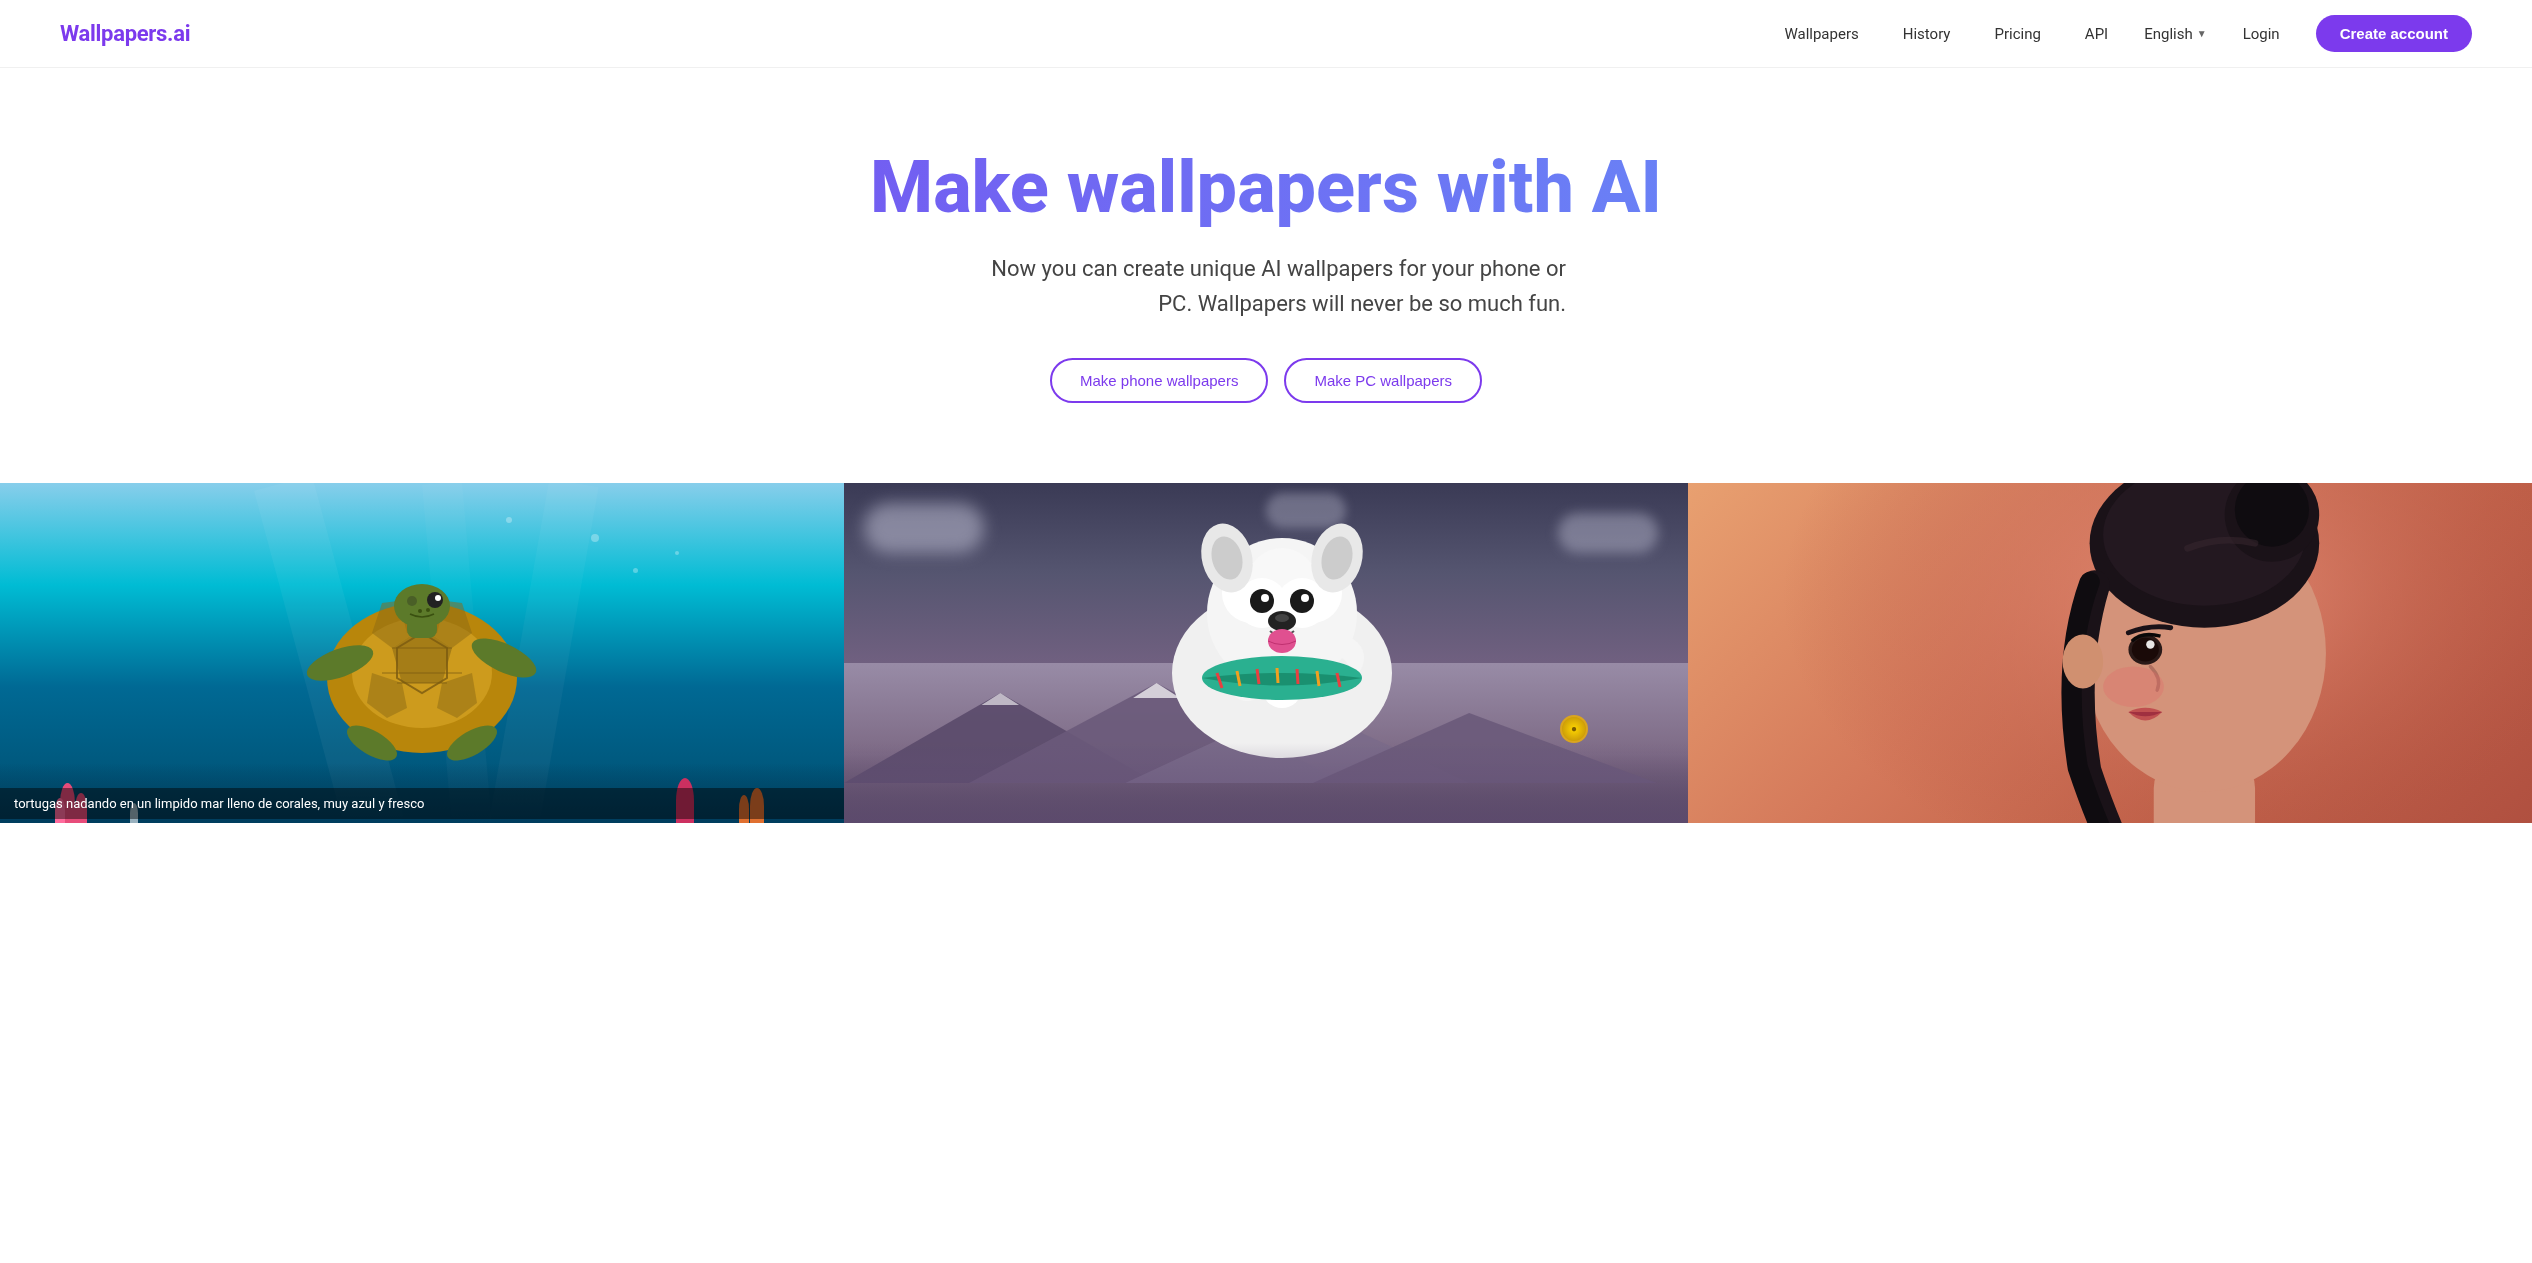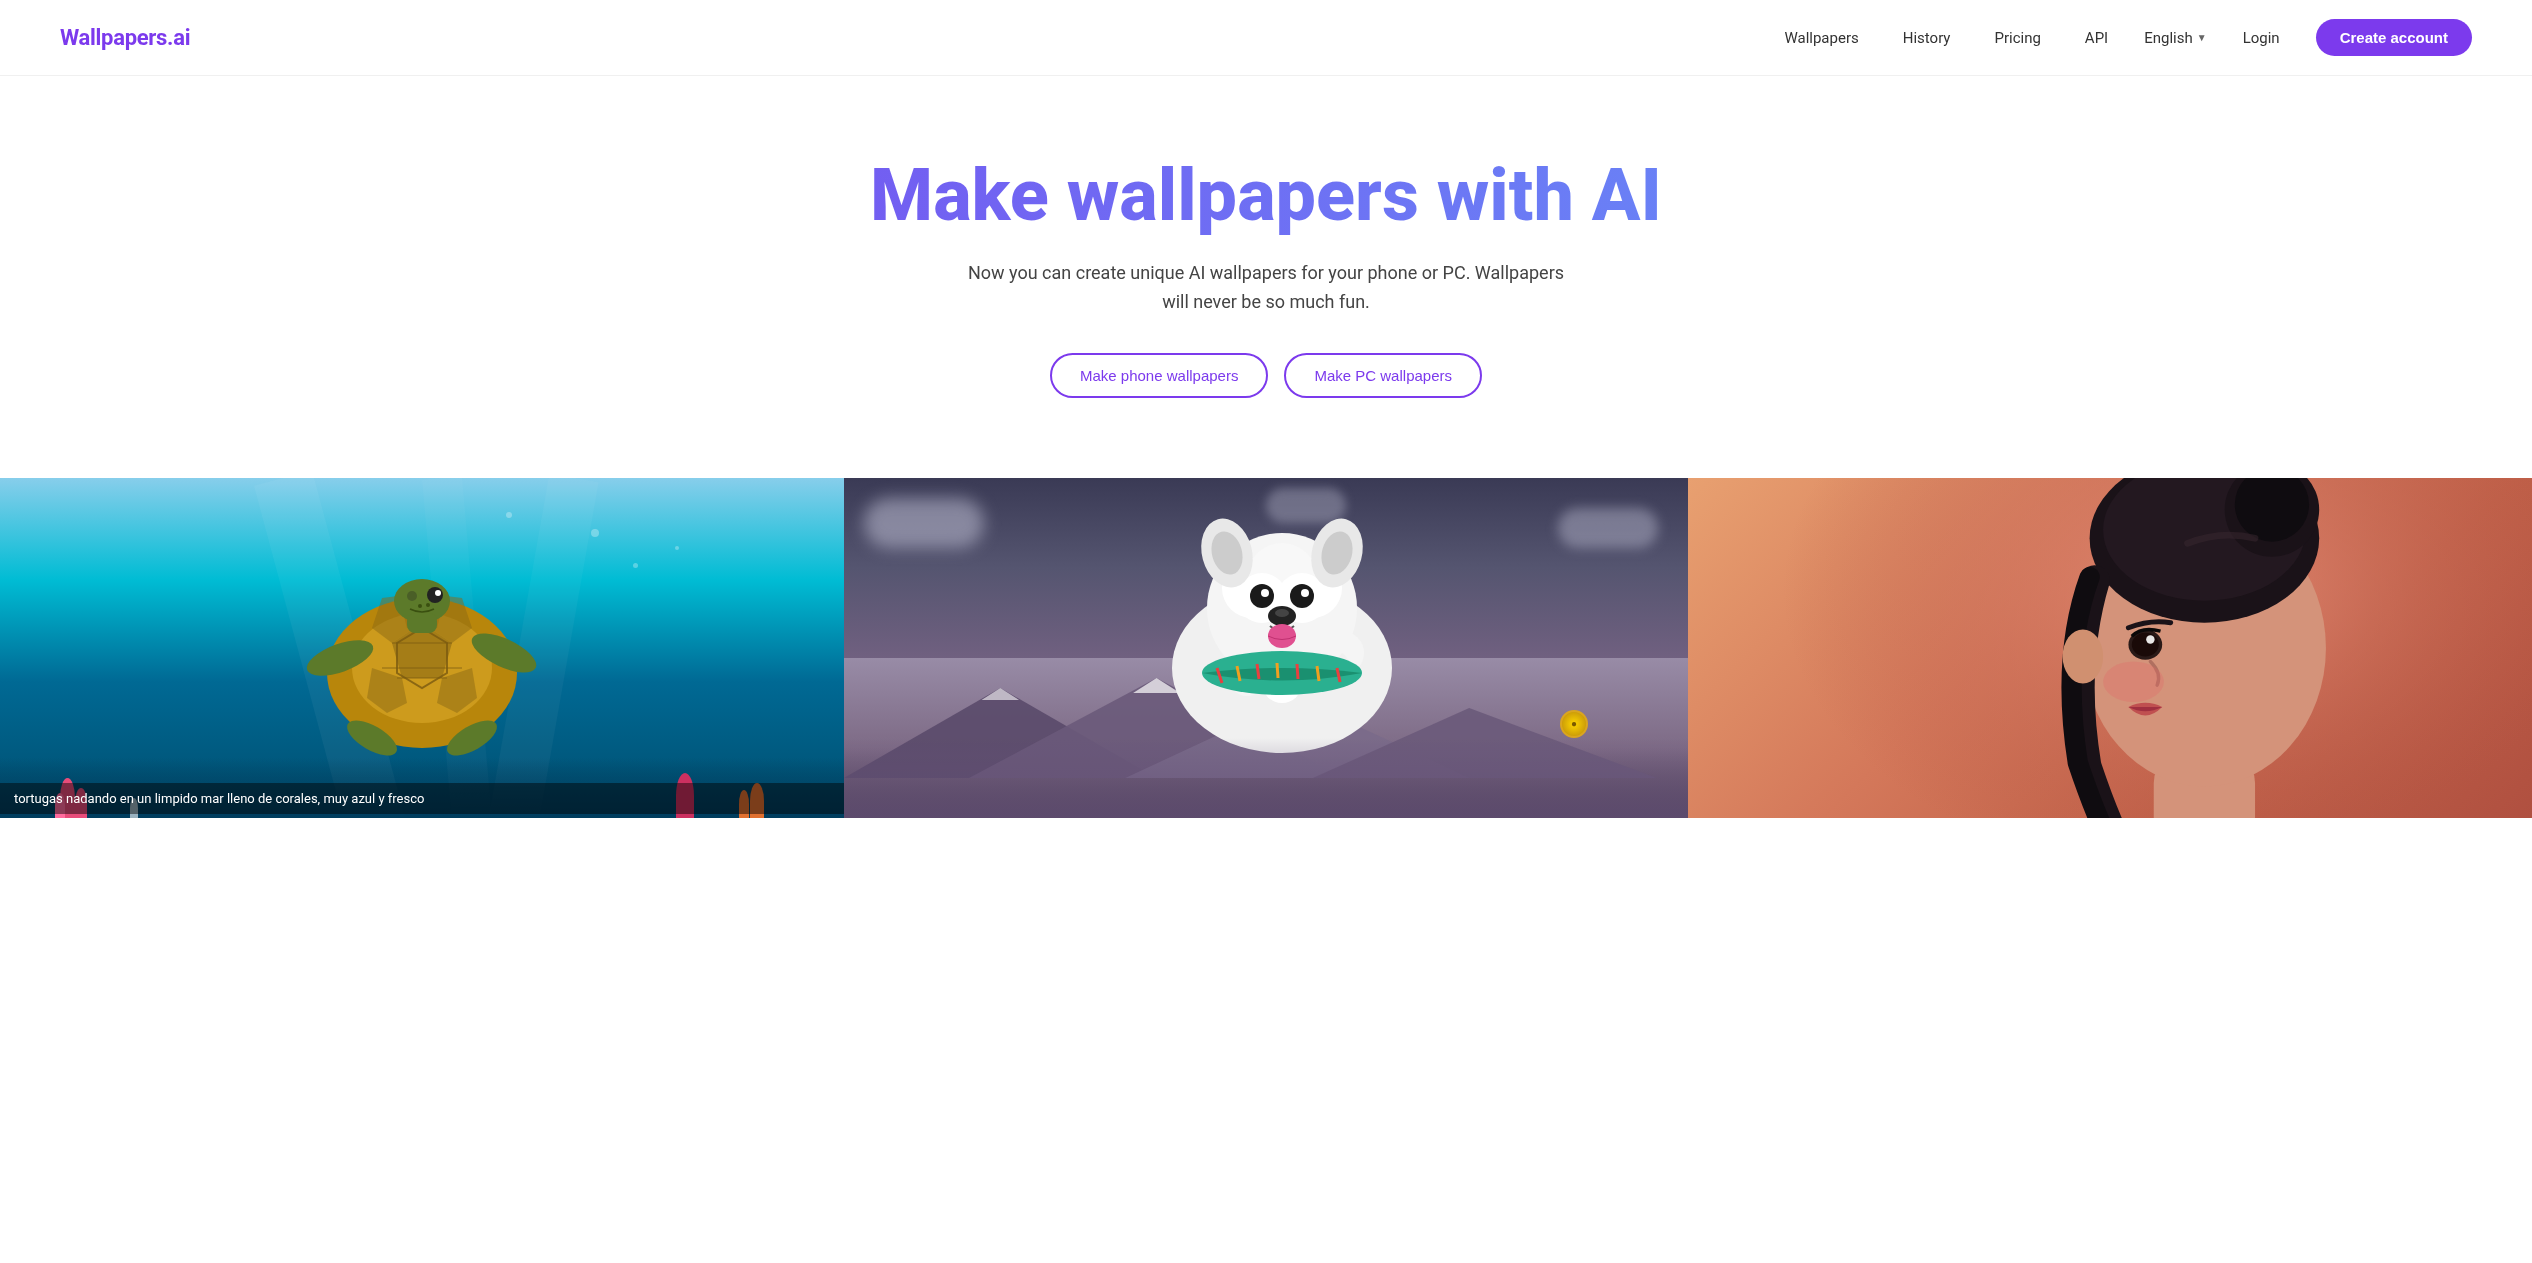--- a/index.html
+++ b/index.html
@@ -14,21 +14,21 @@
       color: #222;
       overflow-x: hidden;
     }
 
     
     nav {
       display: flex;
       align-items: center;
       justify-content: space-between;
       padding: 0 60px;
-      height: 76px;
+      height: 68px;
       background: #fff;
       border-bottom: 1px solid #f0f0f0;
     }
 
     .nav-logo {
       font-size: 22px;
       font-weight: 700;
       color: #7c3aed;
       text-decoration: none;
       letter-spacing: -0.3px;
@@ -93,25 +93,26 @@
       font-weight: 800;
       background: linear-gradient(90deg, #7c3aed 0%, #60a5fa 100%);
       -webkit-background-clip: text;
       -webkit-text-fill-color: transparent;
       background-clip: text;
       line-height: 1.1;
       margin-bottom: 24px;
     }
 
     .hero-subtitle {
-      font-size: 18px;
+      font-size: 22px;
       color: #444;
       max-width: 600px;
       margin: 0 auto 36px;
       line-height: 1.6;
+      text-align: right;
     }
 
     .hero-buttons {
       display: flex;
       justify-content: center;
       gap: 16px;
     }
 
     .hero-btn {
       border: 2px solid #7c3aed;

